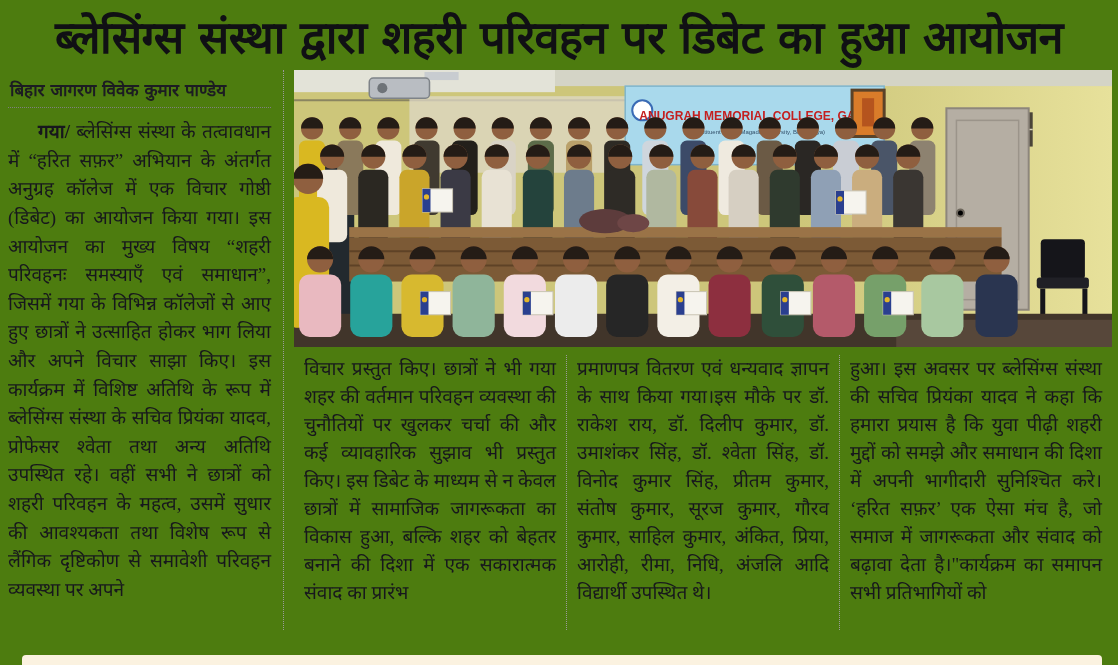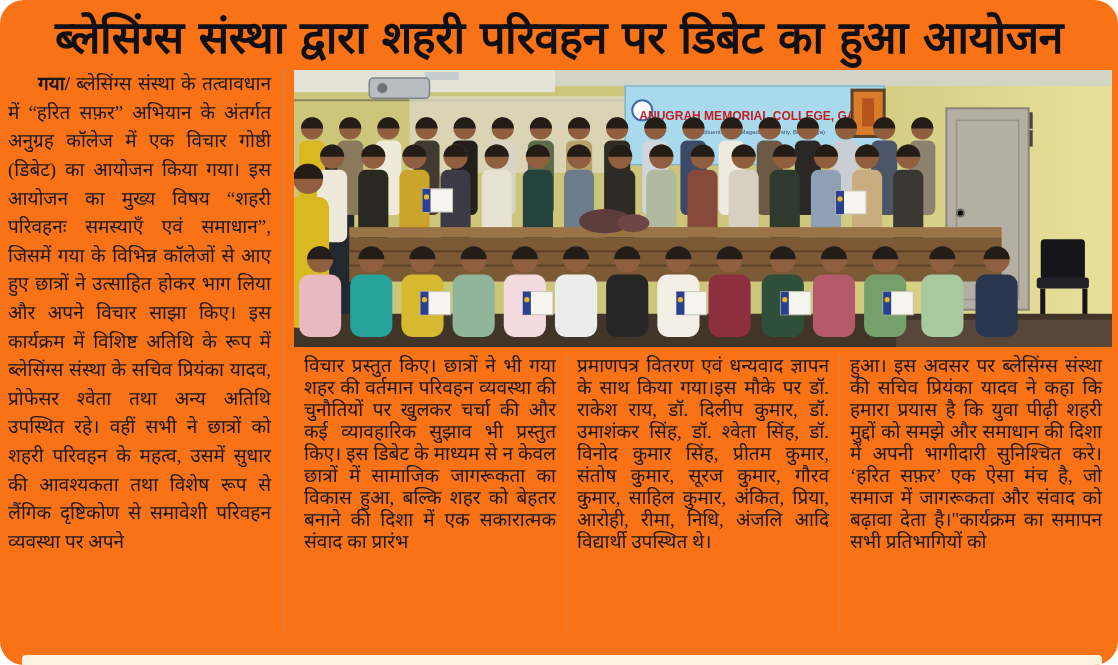--- a/index.html
+++ b/index.html
@@ -9,21 +9,21 @@
     --banner_bg:#a9d9ec;
     --banner_text:#c41f1f;
     --wall:#cdc67a;
     --wall_light:#e7e19b;
     --desk:#7c5a36;
     --footer_strip:#fbf2e0;
   }
   *{margin:0;padding:0;box-sizing:border-box;}
   html,body{background:#ffffff;}
   body{font-family:"Liberation Serif","DejaVu Serif",serif;color:var(--body_text);}
-  .page{position:relative;width:1118px;height:665px;background:#f97316;overflow:hidden;border-radius:24px;}
+  .page{position:relative;width:1118px;height:665px;background:#4d7c0f;overflow:hidden;}
 
   .headline{
     padding:10px 6px 4px 6px;
     font-family:"DejaVu Sans","Liberation Sans",sans-serif;
     font-weight:800;
     font-size:45px;
     line-height:1.25;
     letter-spacing:-0.5px;
     color:var(--headline);
     text-align:center;
@@ -64,21 +64,21 @@
     overflow:hidden;
     background:#cdc67a;
   }
   .photo-wrap svg{display:block;width:100%;height:100%;}
 
   .cols-under{display:flex;flex:1;padding-top:8px;}
   .news-col{
     flex:1;
     padding:0 10px;
     font-size:19px;
-    line-height:22px;
+    line-height:28px;
     text-align:justify;
   }
   .news-col + .news-col{border-left:1px dotted var(--rule);}
 
   .footer-strip{
     position:absolute;
     left:22px;right:16px;bottom:0;
     height:10px;
     background:var(--footer_strip);
     border-radius:4px 4px 0 0;
@@ -87,20 +87,21 @@
 </head>
 <body>
 
 <div class="page">
 
   <h1 class="headline">ब्लेसिंग्स संस्था द्वारा शहरी परिवहन पर डिबेट का हुआ आयोजन</h1>
 
   <div class="content">
 
     <div class="col-left">
+      <div class="byline">बिहार जागरण विवेक कुमार पाण्डेय</div>
       <p class="body-text"><span class="indent"></span><span class="lead-in">गया/</span> <span>ब्लेसिंग्स संस्था के तत्वावधान में “हरित सफ़र” अभियान के अंतर्गत अनुग्रह कॉलेज में एक विचार गोष्ठी (डिबेट) का आयोजन किया गया। इस आयोजन का मुख्य विषय “शहरी परिवहनः समस्याएँ एवं समाधान”, जिसमें गया के विभिन्न कॉलेजों से आए हुए छात्रों ने उत्साहित होकर भाग लिया और अपने विचार साझा किए। इस कार्यक्रम में विशिष्ट अतिथि के रूप में ब्लेसिंग्स संस्था के सचिव प्रियंका यादव, प्रोफेसर श्वेता तथा अन्य अतिथि उपस्थित रहे। वहीं सभी ने छात्रों को शहरी परिवहन के महत्व, उसमें सुधार की आवश्यकता तथा विशेष रूप से लैंगिक दृष्टिकोण से समावेशी परिवहन व्यवस्था पर अपने</span></p>
     </div>
 
     <div class="region-right">
 
       <div class="photo-wrap">
         <svg viewBox="0 0 815 275" preserveAspectRatio="none">
           <defs>
             <linearGradient id="wallg" x1="0" y1="0" x2="1" y2="0">
               <stop offset="0" stop-color="var(--wall)"></stop>

